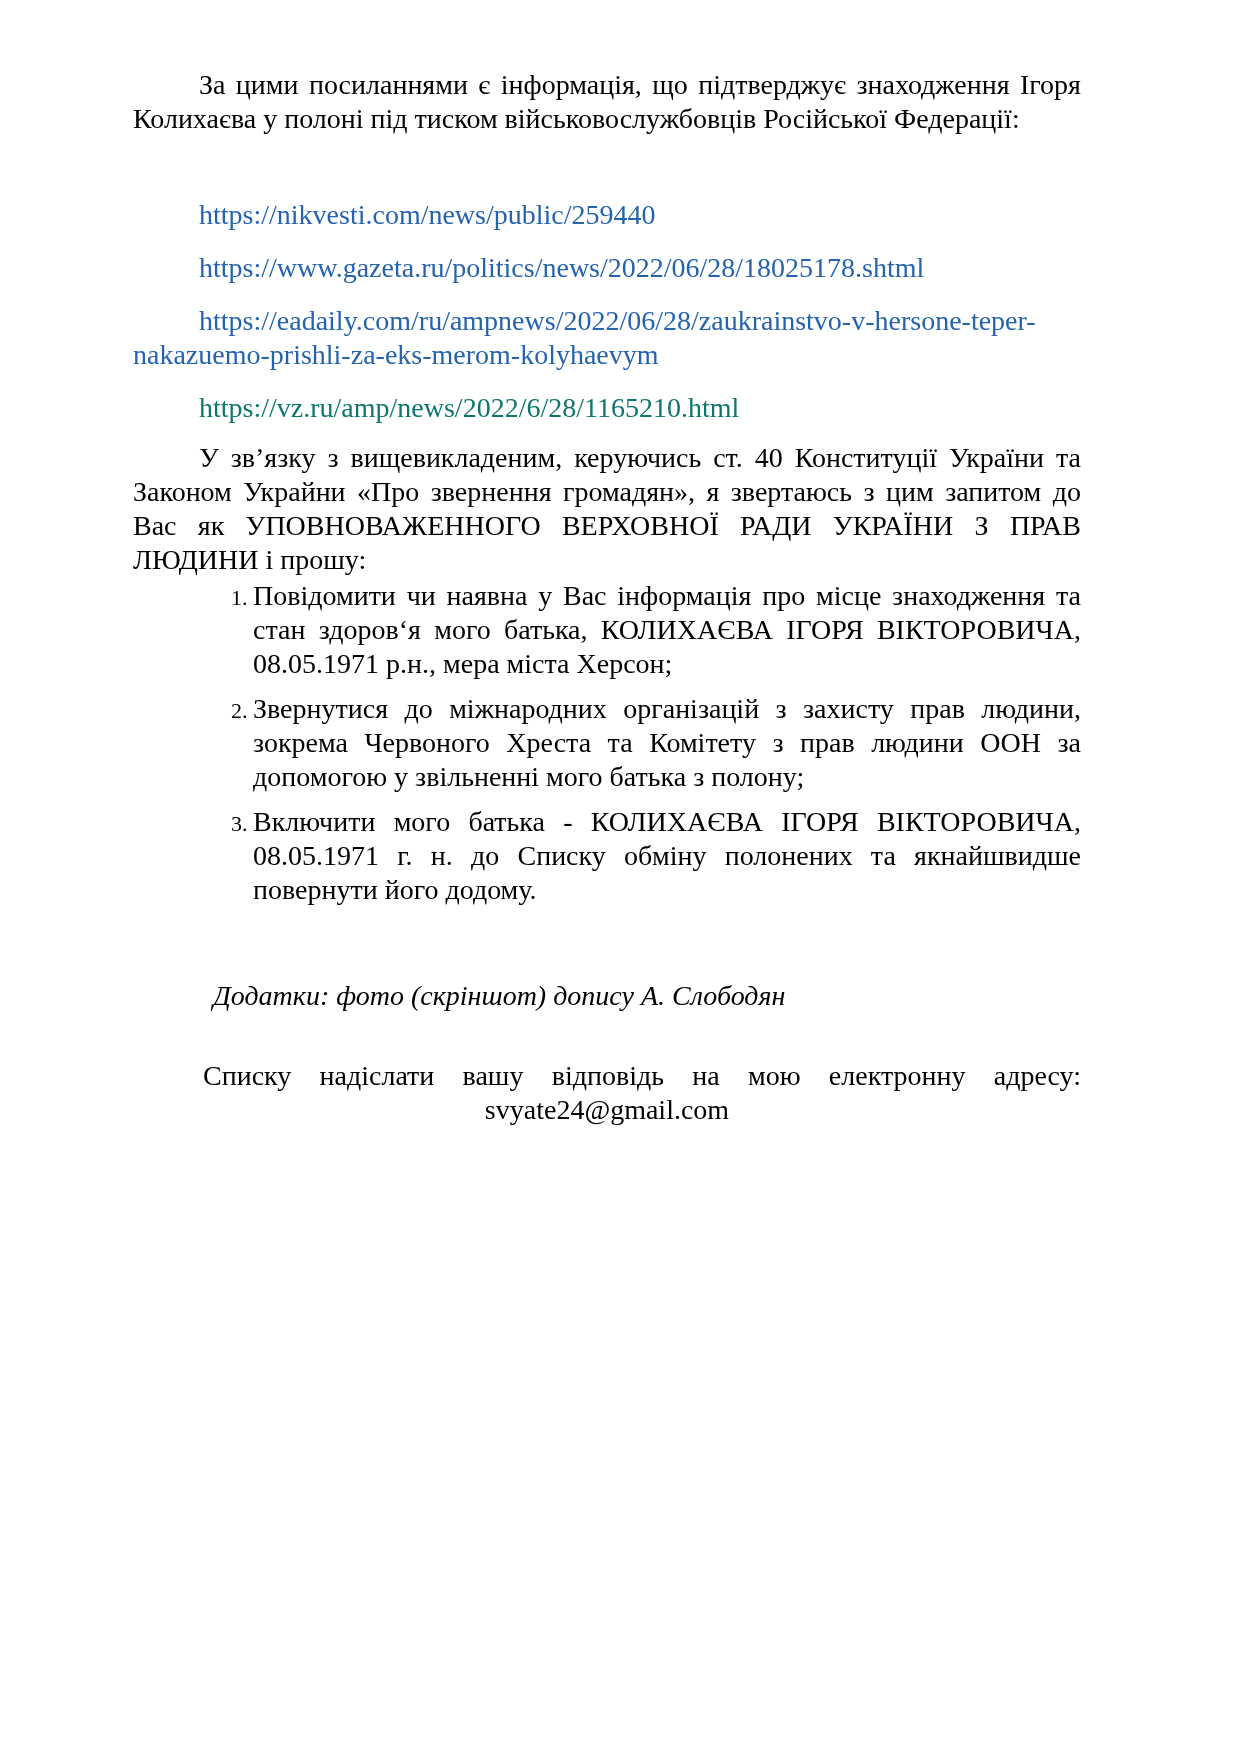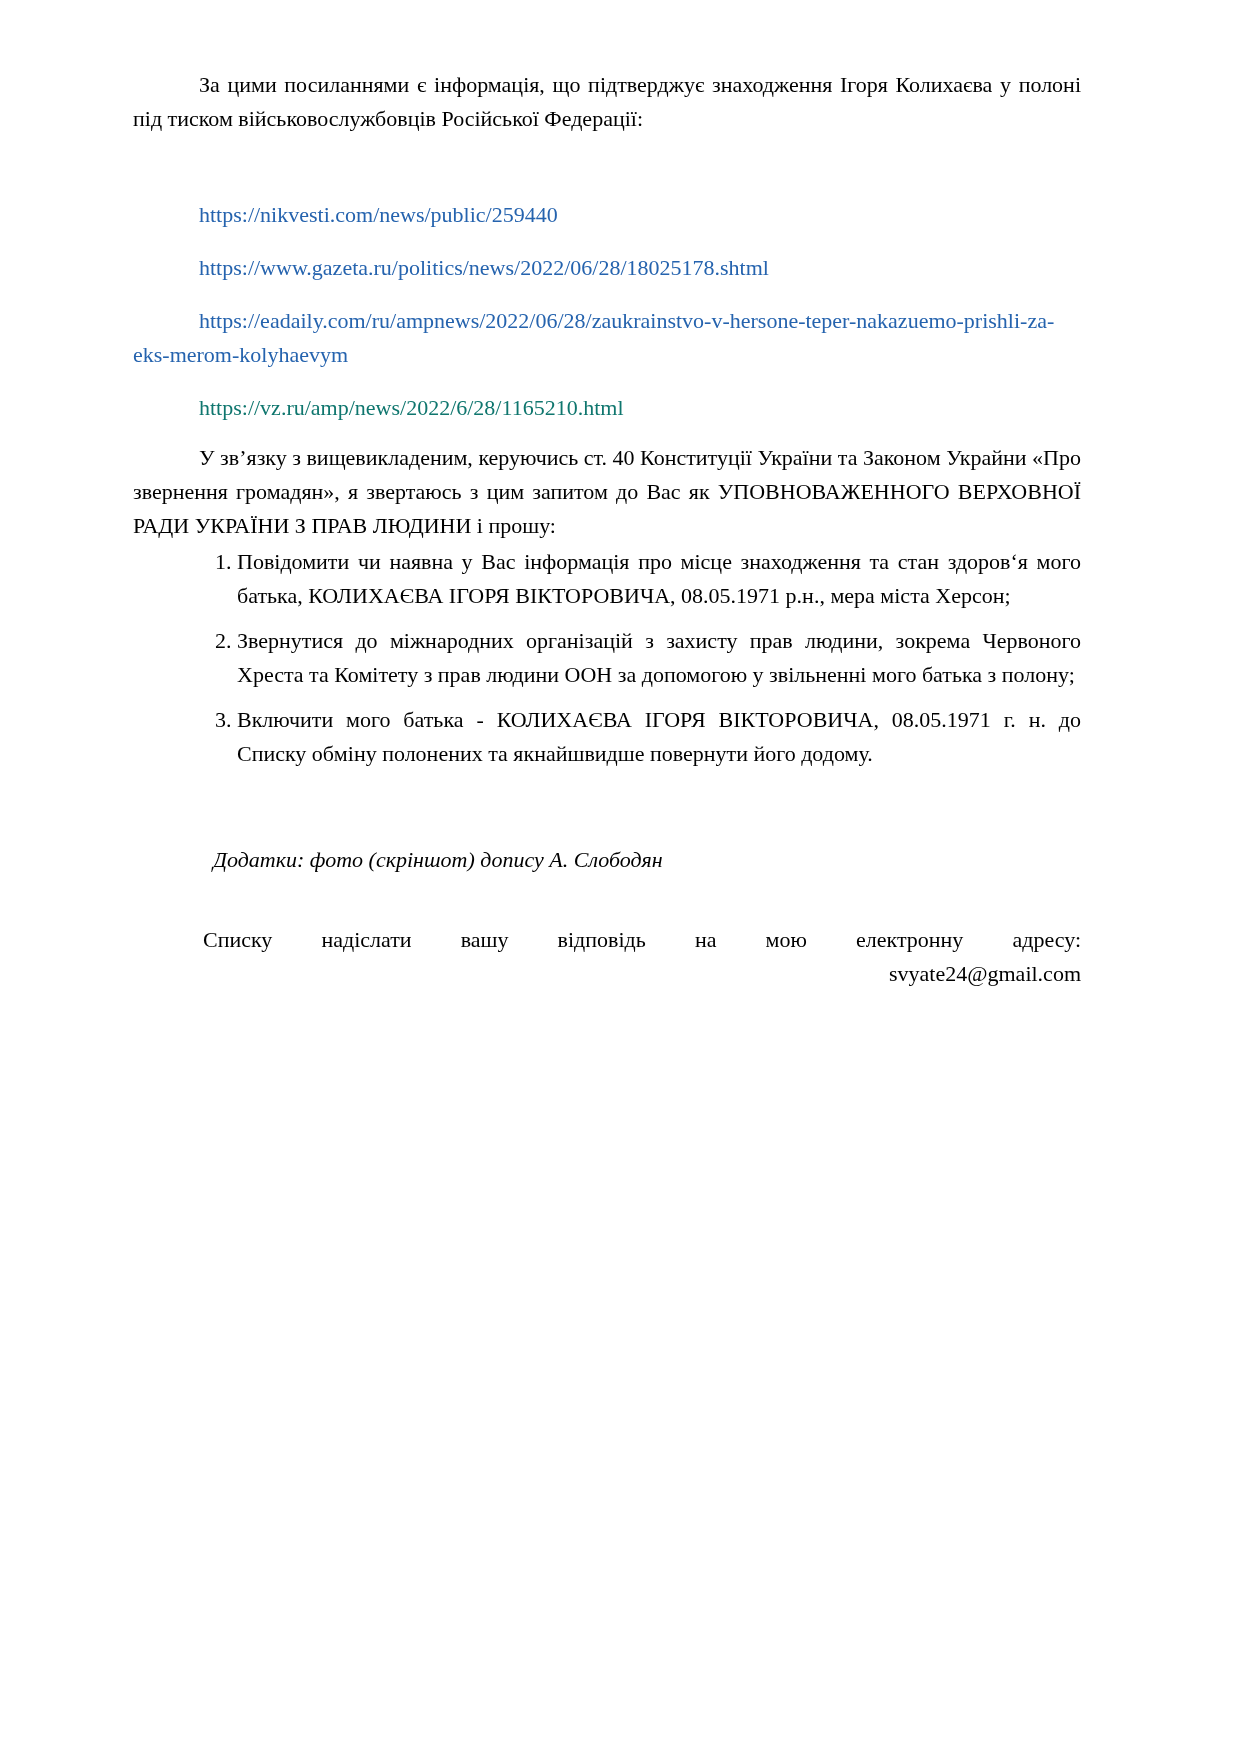--- a/index.html
+++ b/index.html
@@ -9,21 +9,21 @@
   }
   .page {
     position: relative;
     width: 1241px;
     height: 1755px;
     margin: 0;
     background: #ffffff;
     box-sizing: border-box;
     padding: 68px 160px 0 133px;
     font-family: "Liberation Serif", "DejaVu Serif", serif;
-    font-size: 22px;
+    font-size: 28px;
     line-height: 34px;
     color: #000000;
     overflow: hidden;
   }
   p {
     margin: 0;
     text-align: justify;
   }
   .indent {
     text-indent: 66px;
@@ -46,21 +46,21 @@
   }
   .appeal-para {
     margin-top: 16px;
   }
   ol.requests {
     margin: 2px 0 0 0;
     padding: 0 0 0 104px;
   }
   ol.requests li {
     text-align: justify;
-    margin: 0 0 11px 0;
+    margin: 0 0 11px 16px;
     padding-left: 0;
   }
   ol.requests li::marker {
     font-size: 22px;
   }
   .attachments-para {
     margin-top: 72px;
     font-style: italic;
     text-indent: 80px;
   }
@@ -68,21 +68,21 @@
     margin-top: 46px;
   }
   .closing-line {
     display: block;
     text-align: justify;
     text-align-last: justify;
     text-indent: 70px;
   }
   .email-line {
     display: block;
-    text-align: right;
+    text-align: center;
   }
 </style>
 </head>
 <body>
 
 <div class="page">
 
   <p class="indent">За цими посиланнями є інформація, що підтверджує знаходження Ігоря Колихаєва у полоні під тиском військовослужбовців Російської Федерації:</p>
 
   <div class="links-block">

